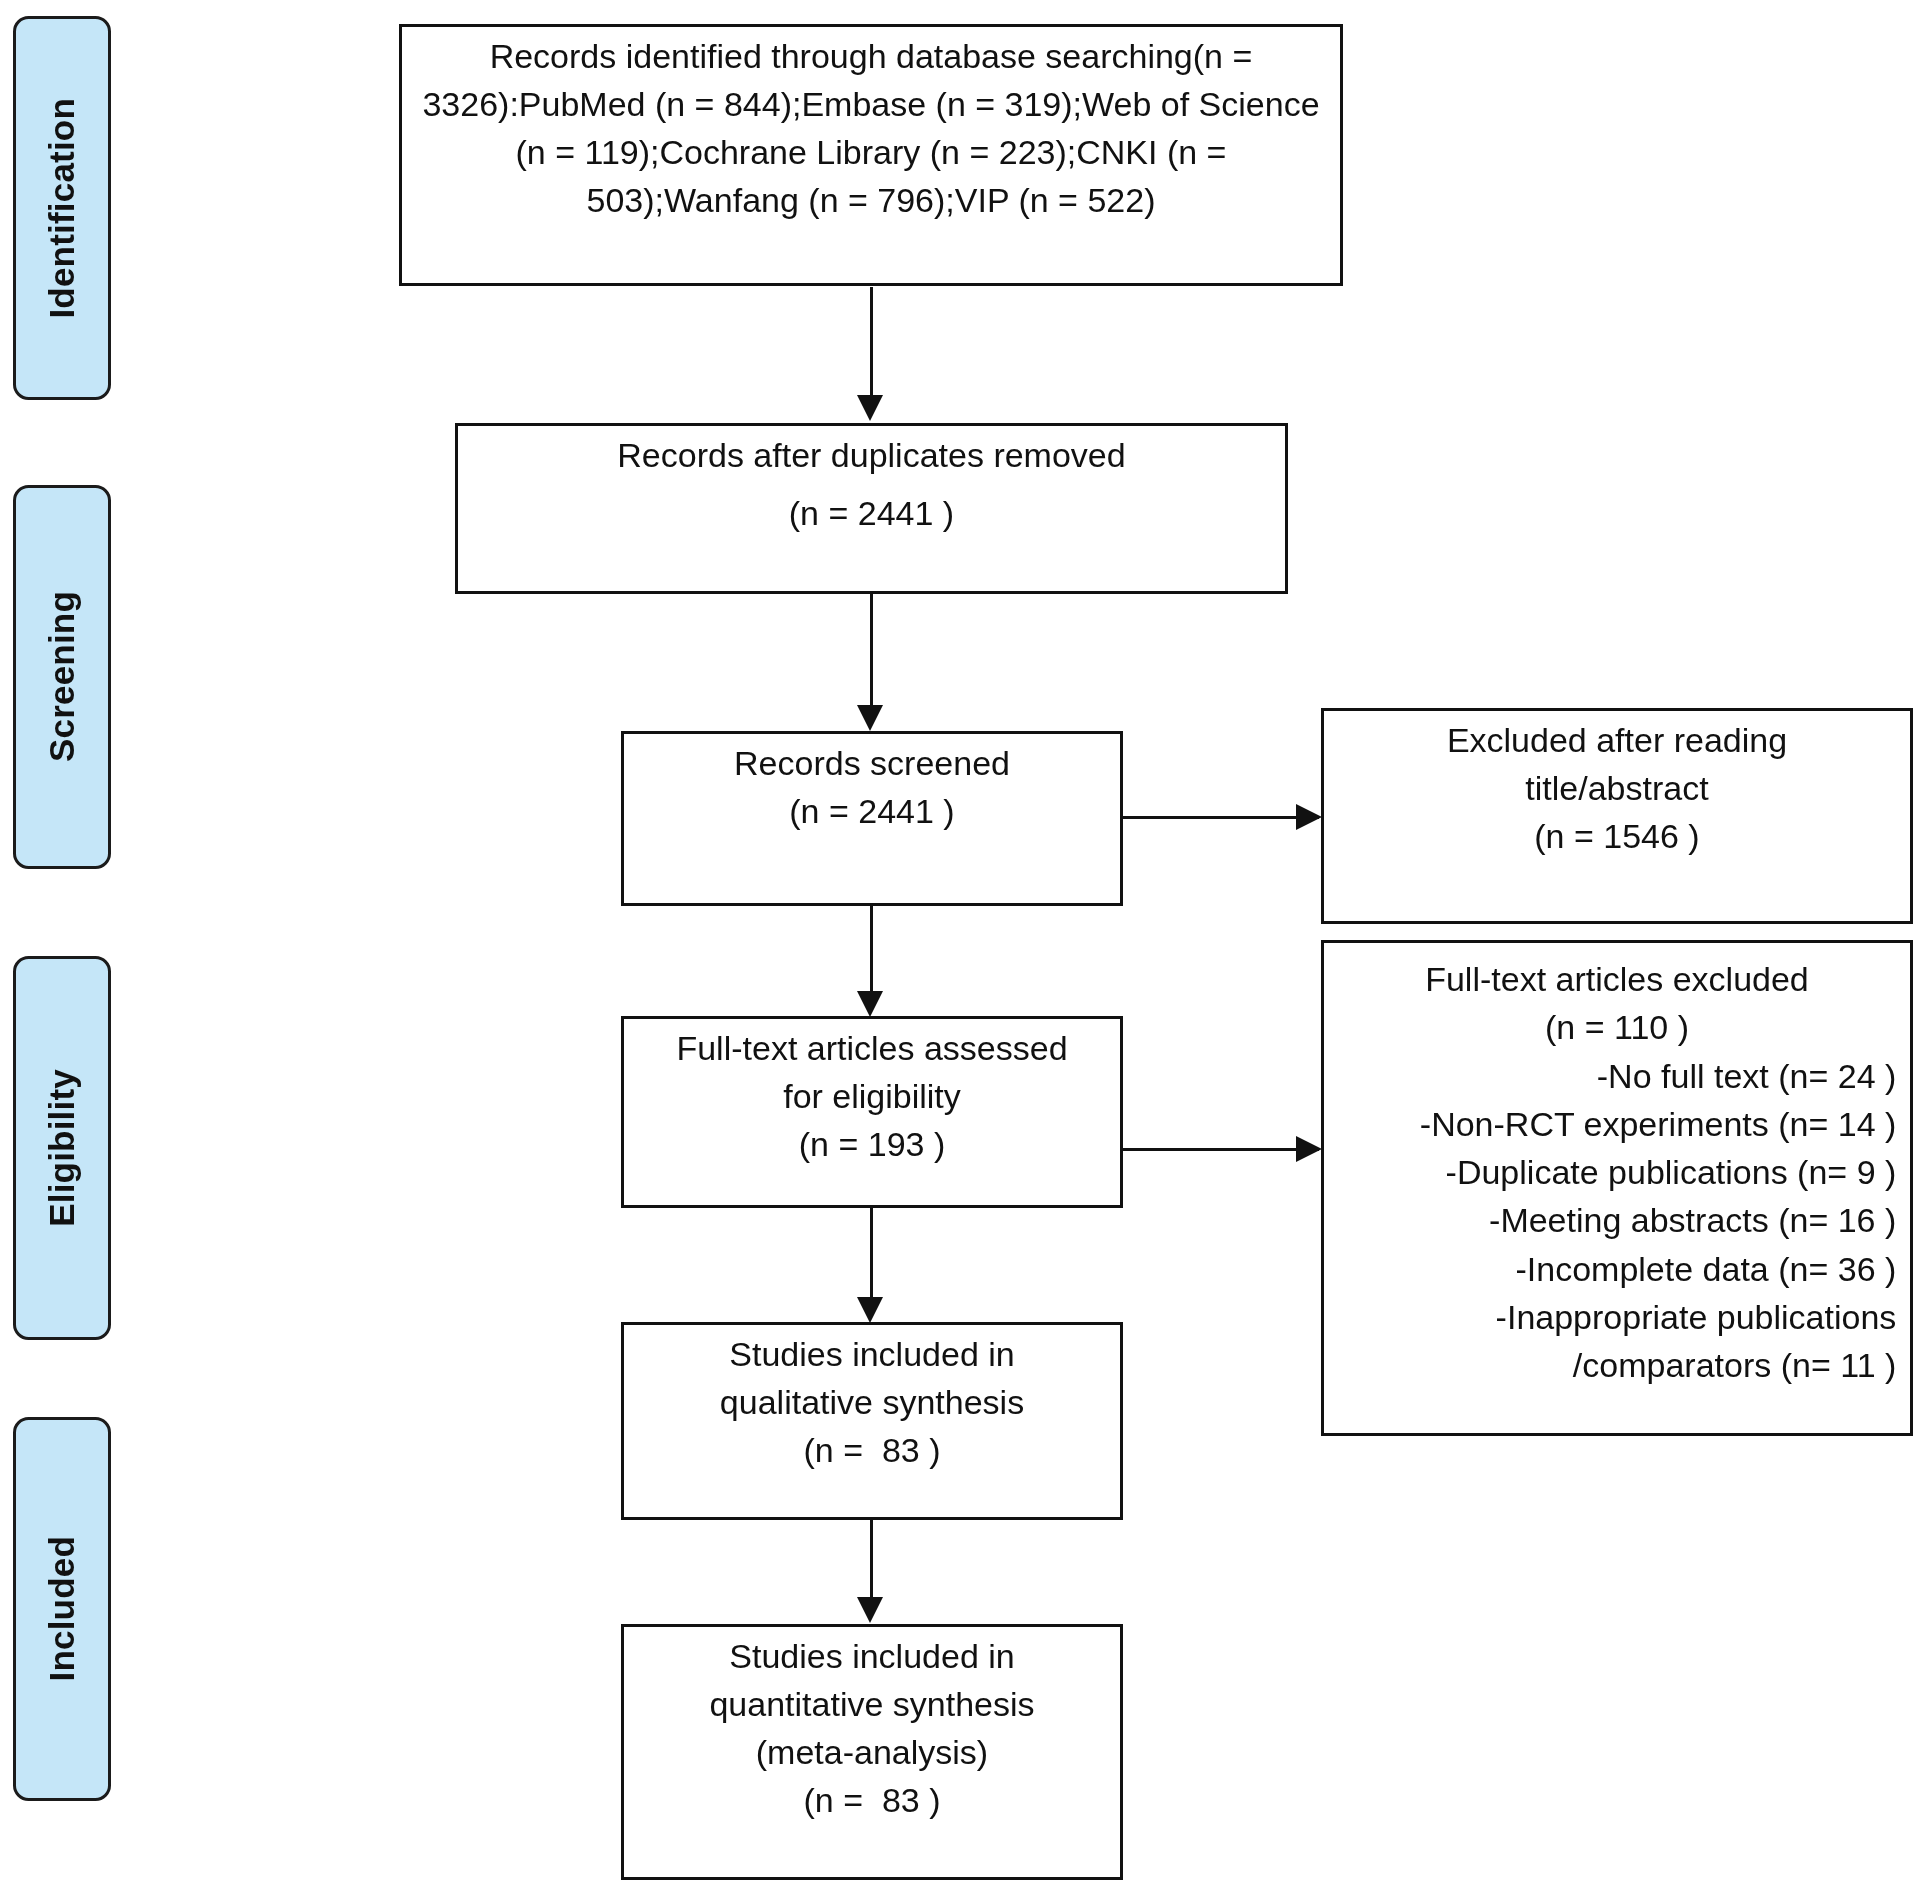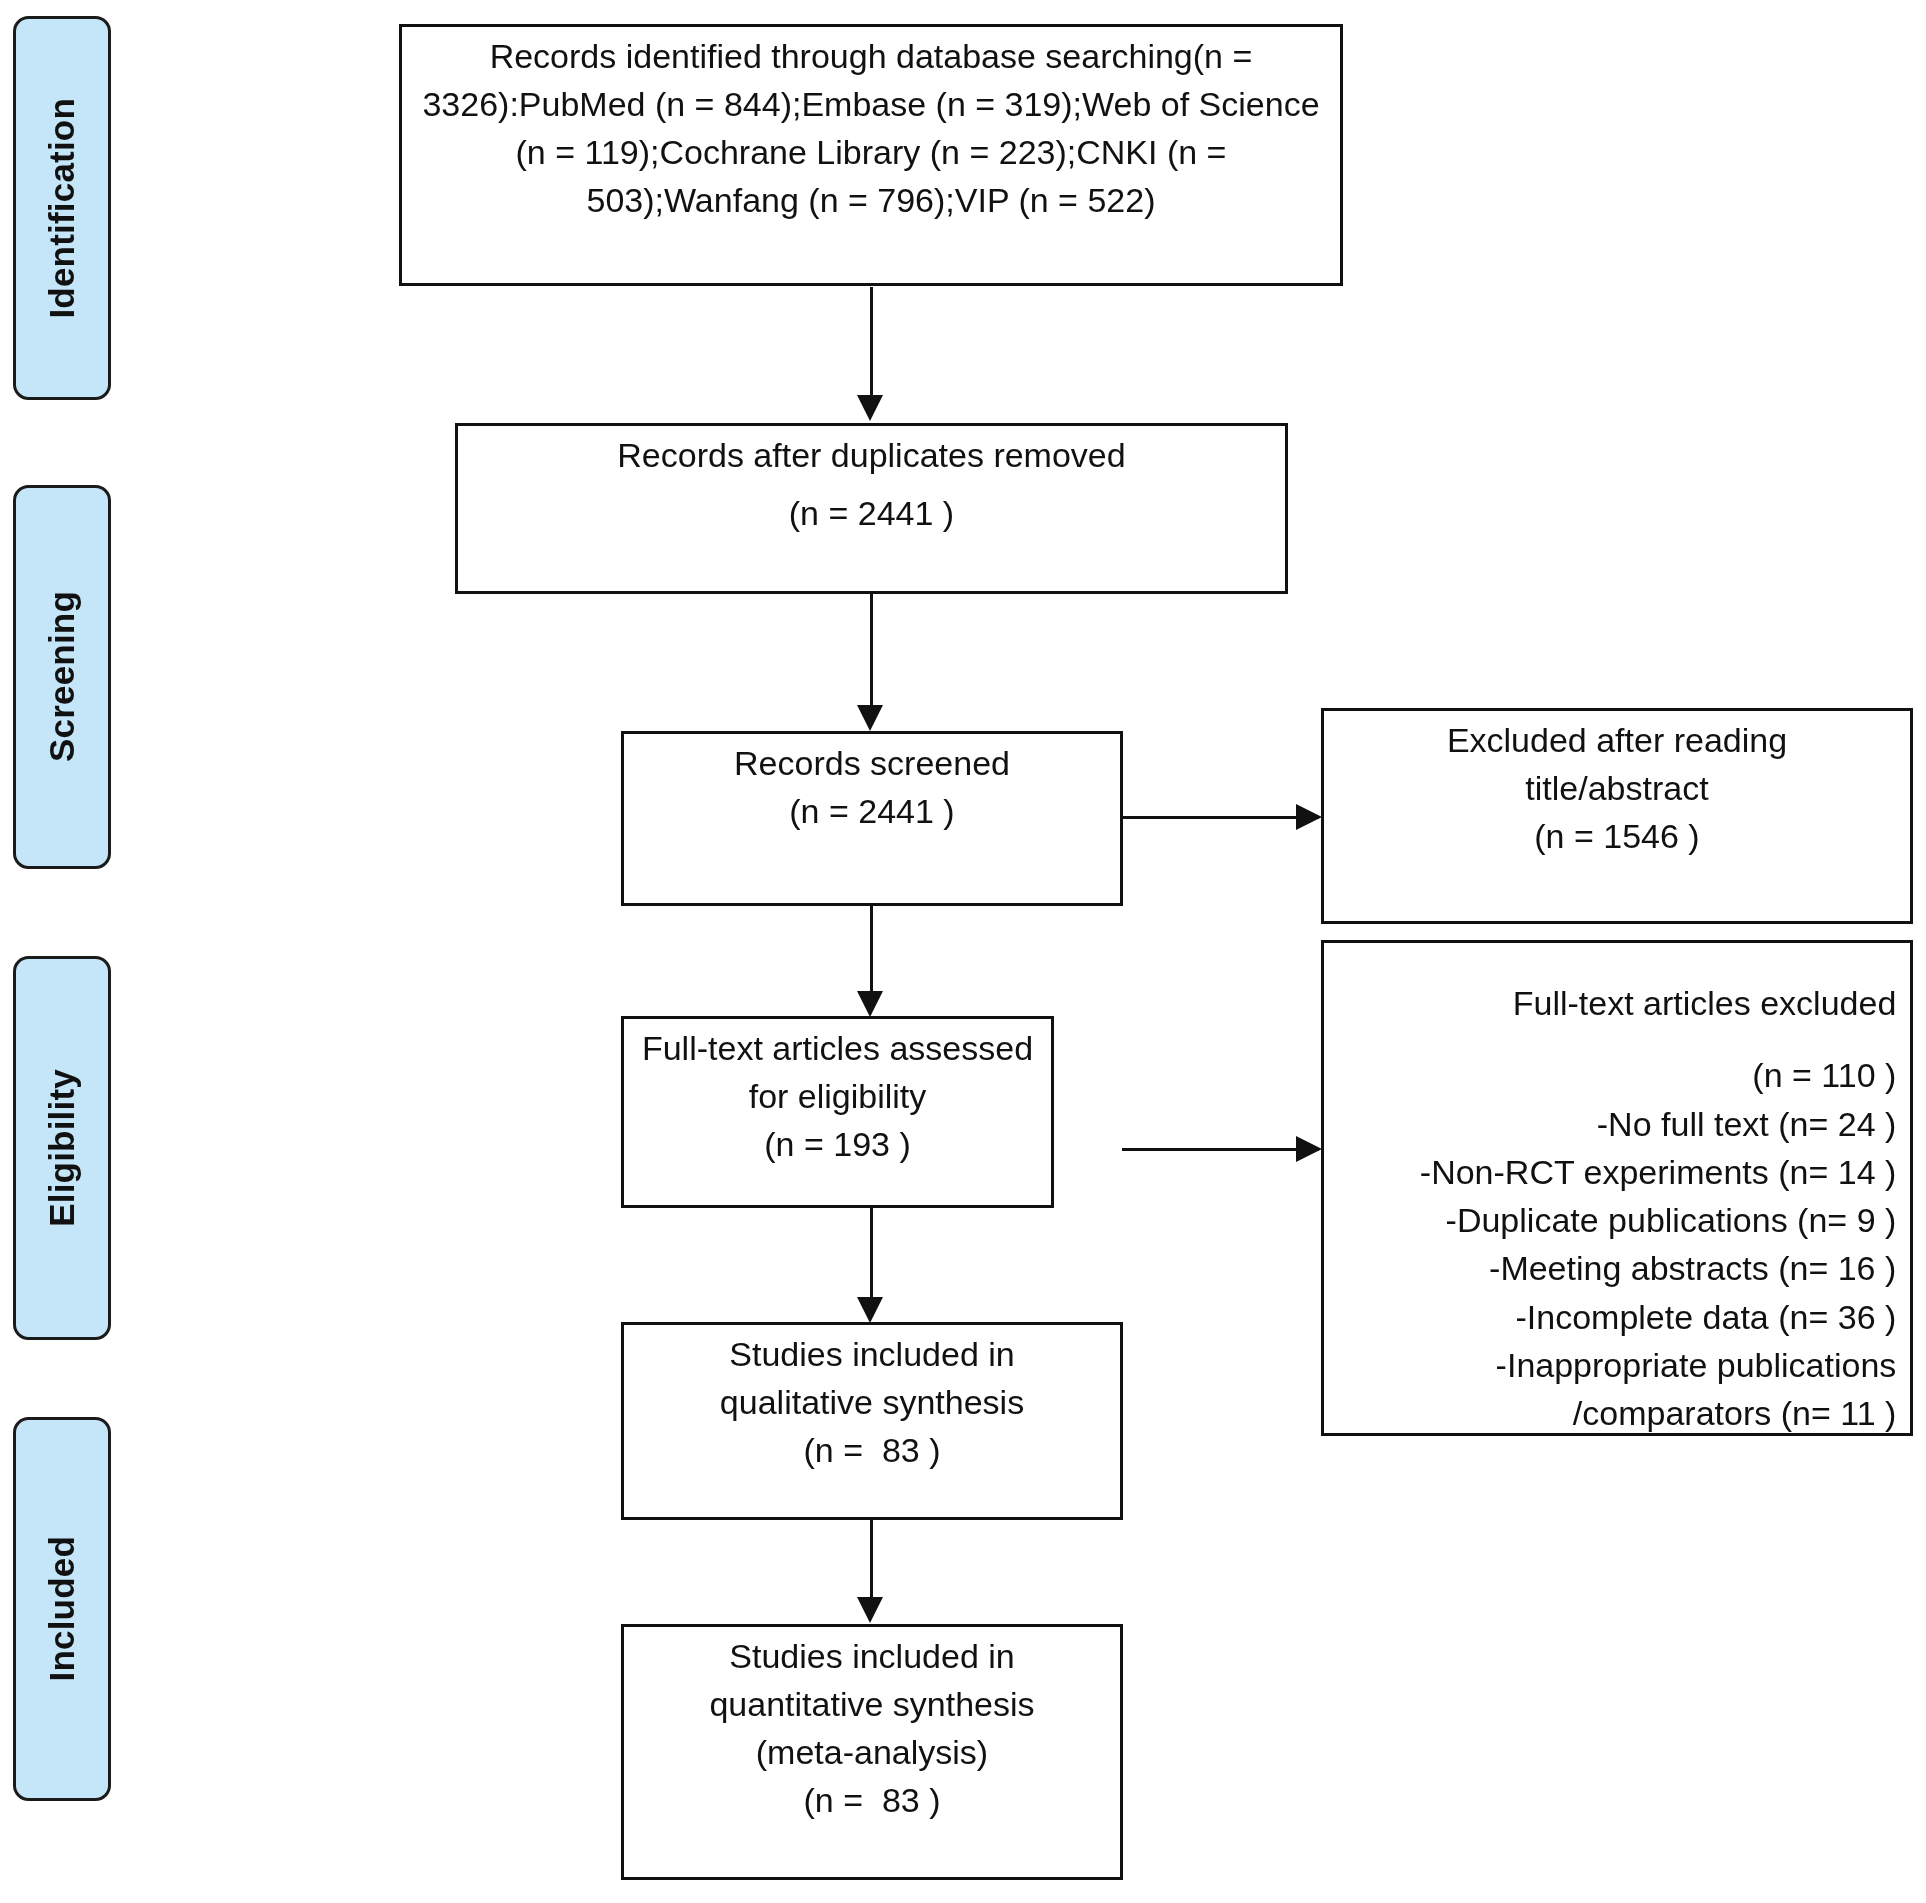--- a/index.html
+++ b/index.html
@@ -54,23 +54,22 @@
     color: #111111;
     text-align: center;
     white-space: pre-wrap;
   }
   .flow-box.left-align {
     align-items: flex-start;
     justify-content: flex-start;
     padding: 12px 13.7px;
   }
   .flow-box.left-align .line.center {
-    text-align: right;
+    text-align: center;
     width: 100%;
-    margin-top: 24px;
   }
   .flow-box.left-align .line.bullet {
     text-align: right;
     width: 100%;
   }
 
   
   .v-line {
     position: absolute;
     width: 3.2px;
@@ -144,21 +143,21 @@
 
   <div class="flow-box" style="left:1321px; top:708px; width:592px; height:216px;">
     <div class="line">Excluded after reading</div>
     <div class="line">title/abstract</div>
     <div class="line">(n = 1546 )</div>
   </div>
 
   <div class="v-line" style="left:870px; top:906px; height:87px;"></div>
   <div class="arrow-down" style="left:857px; top:991px;"></div>
 
-  <div class="flow-box" style="left:621px; top:1016px; width:433px; height:192px;">
+  <div class="flow-box" style="left:621px; top:1016px; width:502px; height:192px;">
     <div class="line">Full-text articles assessed</div>
     <div class="line">for eligibility</div>
     <div class="line">(n = 193 )</div>
   </div>
 
   <div class="h-line" style="left:1122px; top:1148px; width:197px;"></div>
   <div class="arrow-right" style="left:1296px; top:1136px;"></div>
 
   <div class="flow-box left-align" style="left:1321px; top:940px; width:592px; height:496px;">
     <div class="line center">Full-text articles excluded</div>

